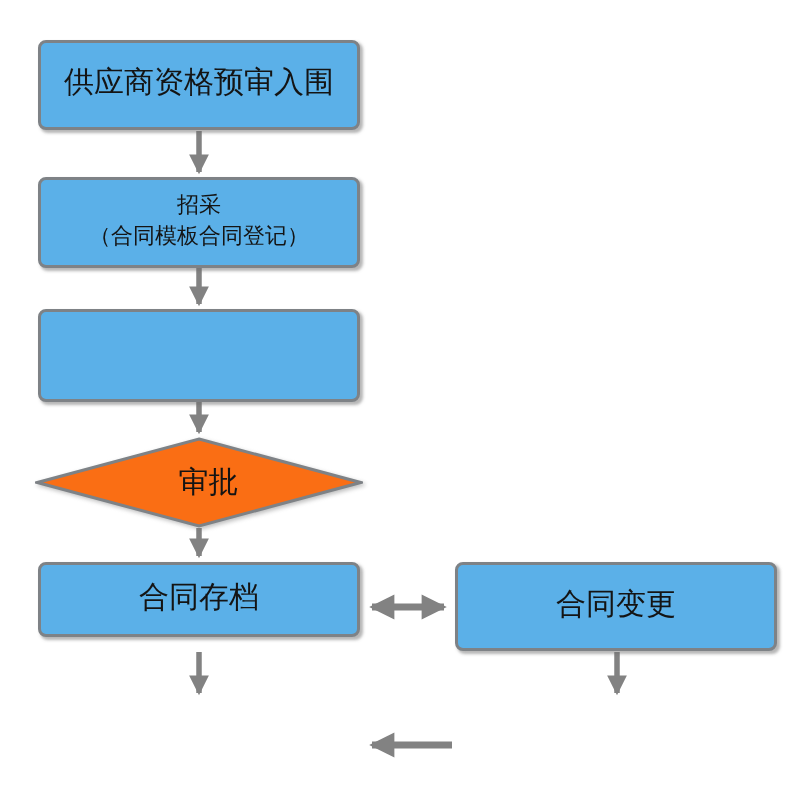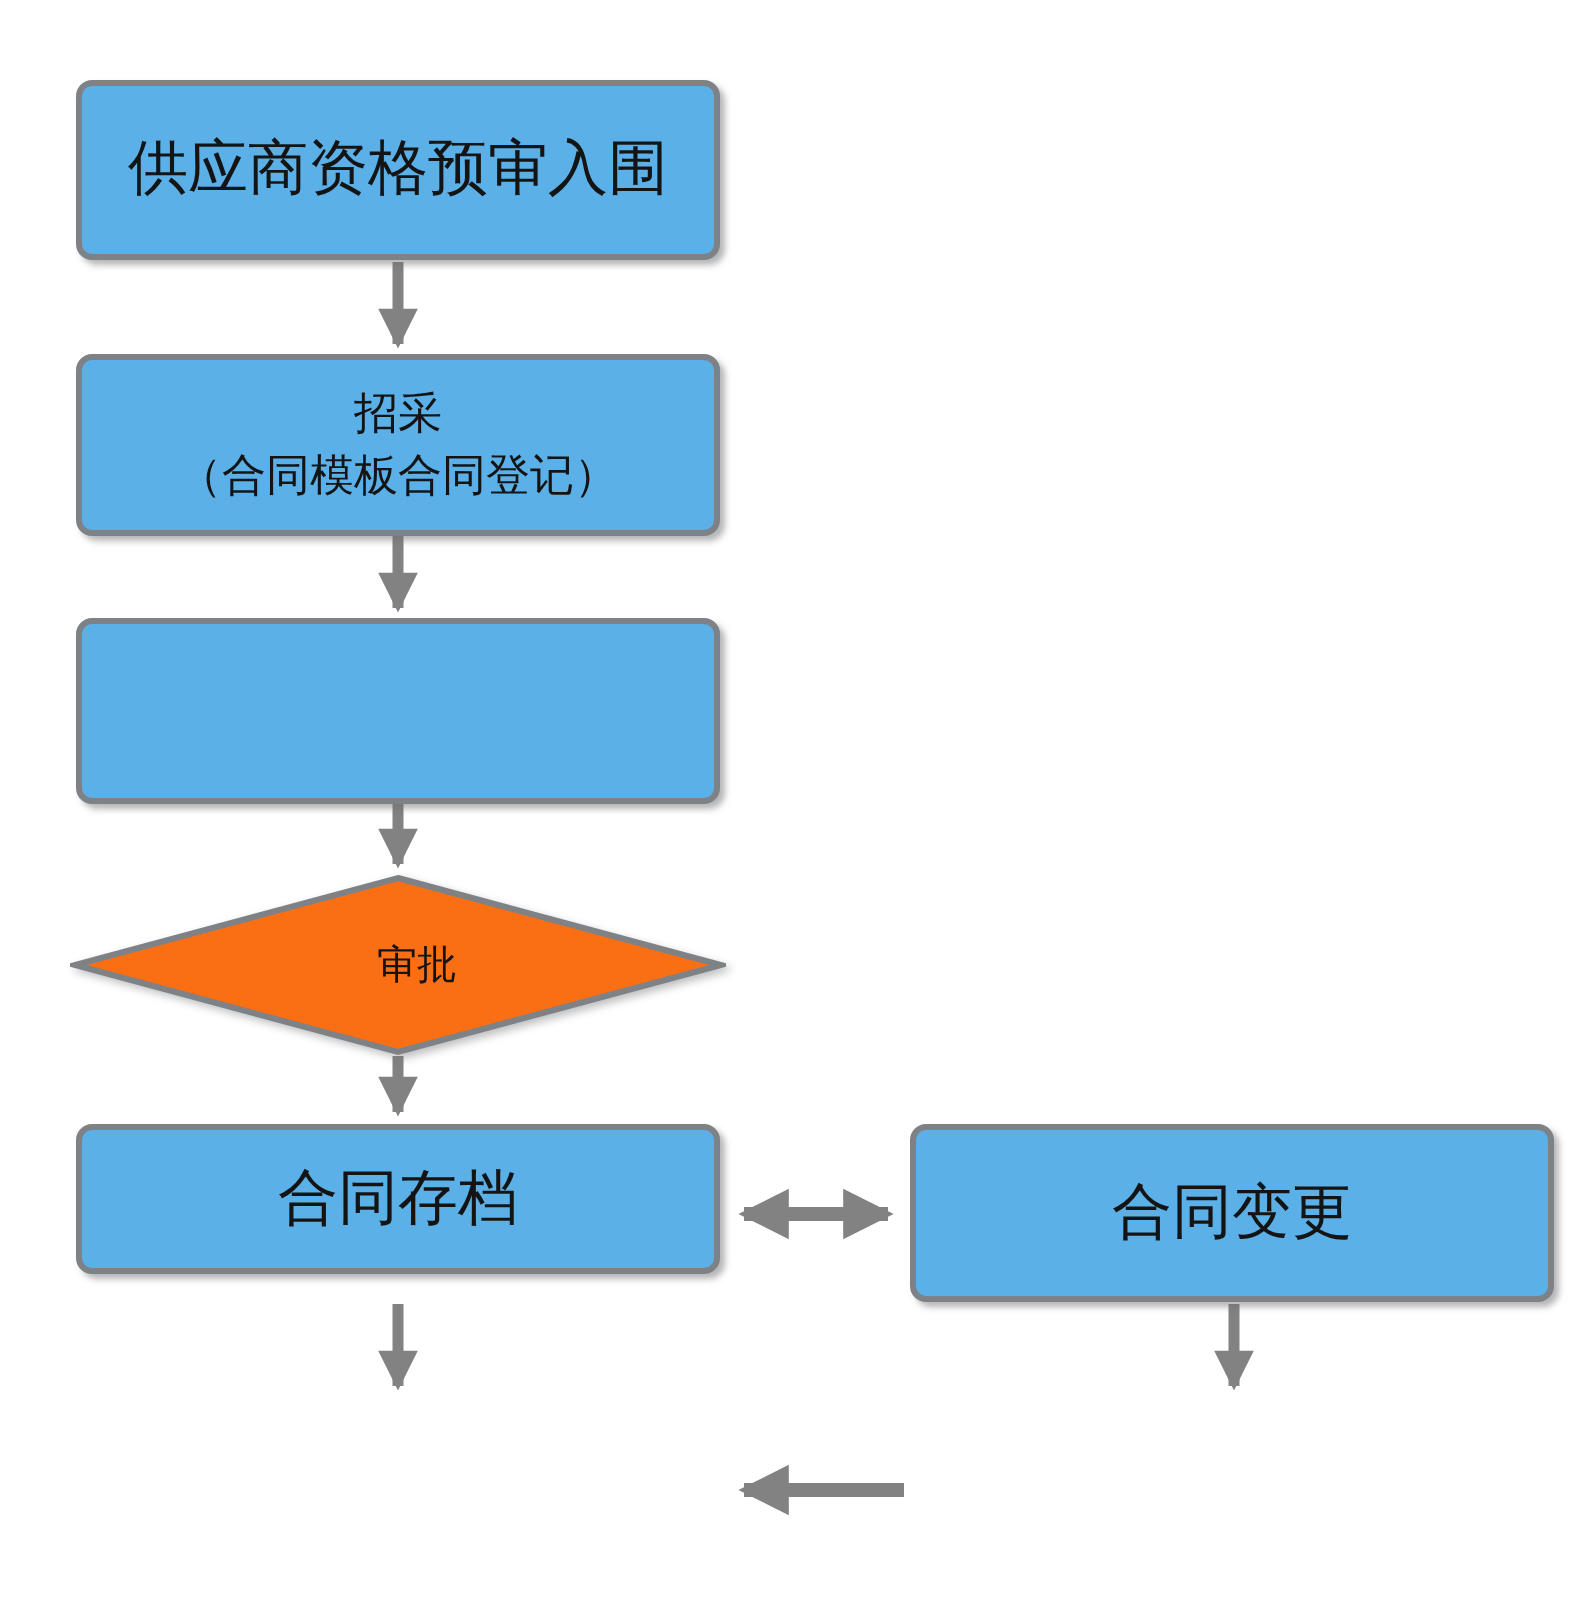--- a/index.html
+++ b/index.html
@@ -43,21 +43,21 @@
     box-shadow: 2.5px 2.5px 3px rgba(110,110,110,0.5);
     display: flex;
     flex-direction: column;
     align-items: center;
     justify-content: center;
     color: var(--text-color);
     font-size: 30px;
     line-height: 1.38;
     text-align: center;
   }
-  .node .line { display: block; white-space: nowrap; }
+  .node .line { display: block; white-space: nowrap; font-family: Liberation Mono, monospace; }
   .node.twoline { font-size: 22px; }
   .node-diamond {
     position: absolute;
     display: flex;
     align-items: center;
     justify-content: center;
     filter: drop-shadow(2px 2.5px 2px rgba(110,110,110,0.45));
   }
   .node-diamond svg {
     position: absolute;
@@ -65,21 +65,21 @@
     width: 100%; height: 100%;
   }
   .node-diamond polygon {
     fill: var(--decision-fill);
     stroke: var(--node-border);
     stroke-width: 3;
   }
   .diamond-label {
     position: relative;
     color: var(--text-color);
-    font-size: 20px;
+    font-size: 30px;
     white-space: nowrap;
     margin-left: 19px;
   }
 </style>
 </head>
 <body>
 
 <div class="canvas">
 
   <svg class="edges-layer" width="798" height="802" viewBox="0 0 798 802">

